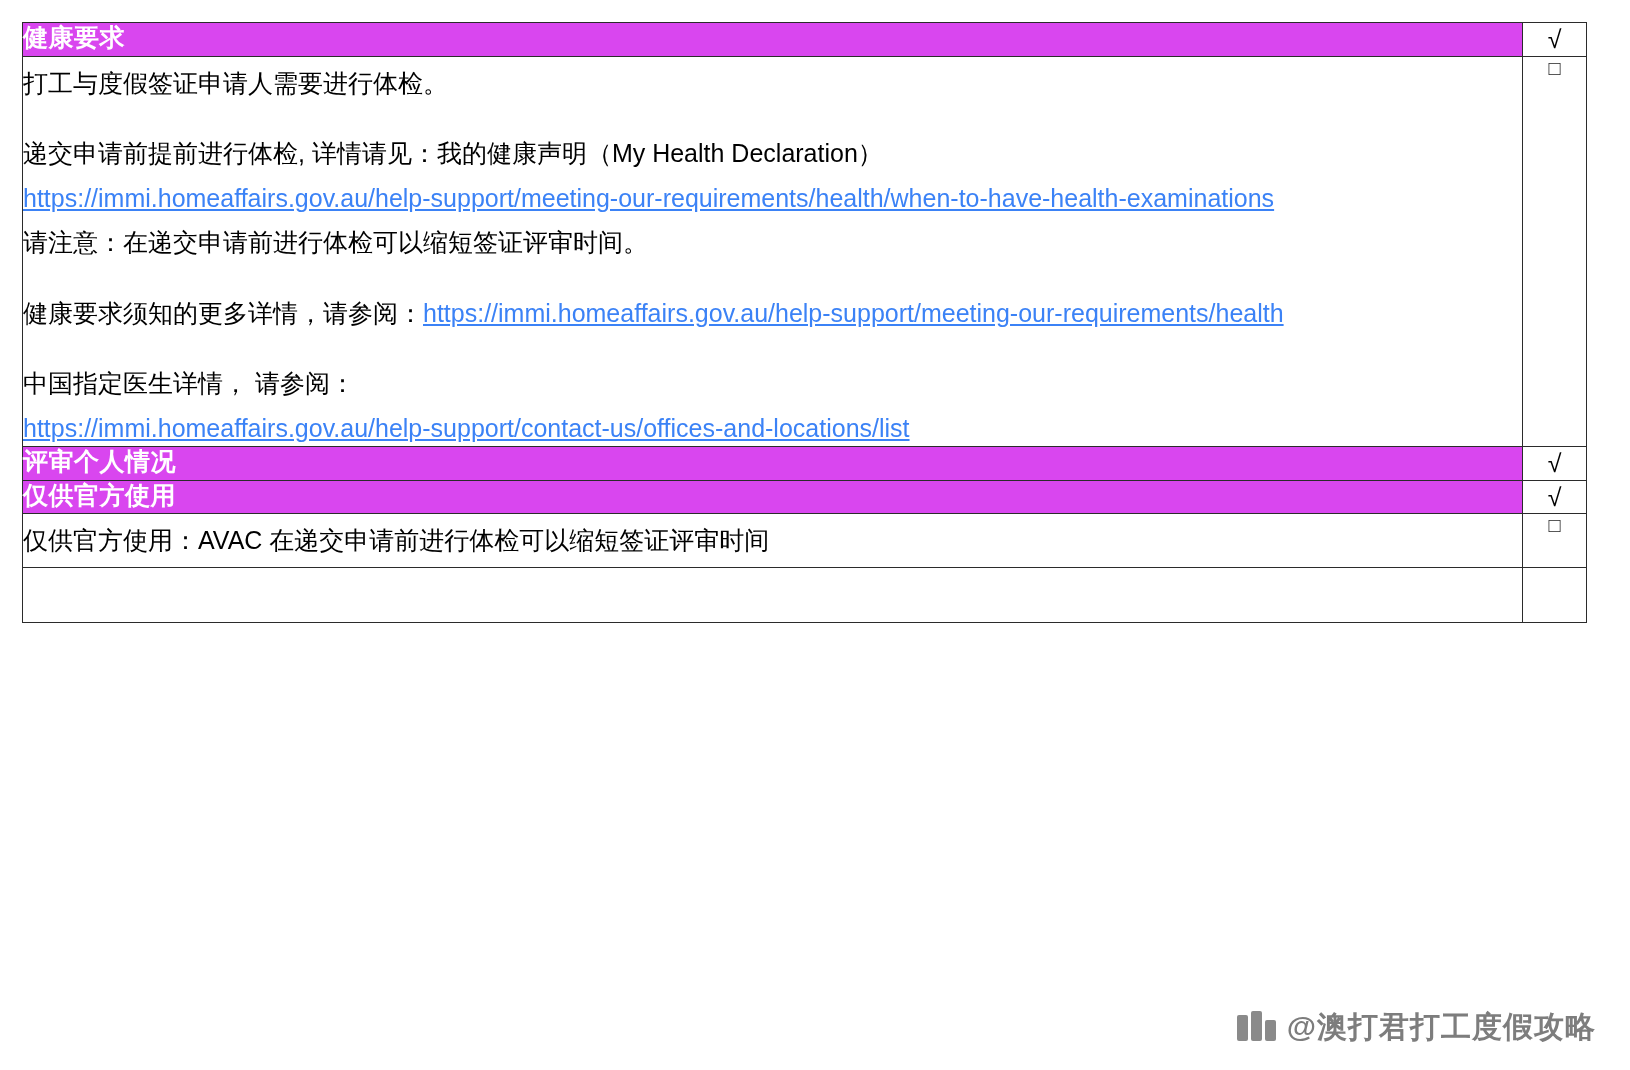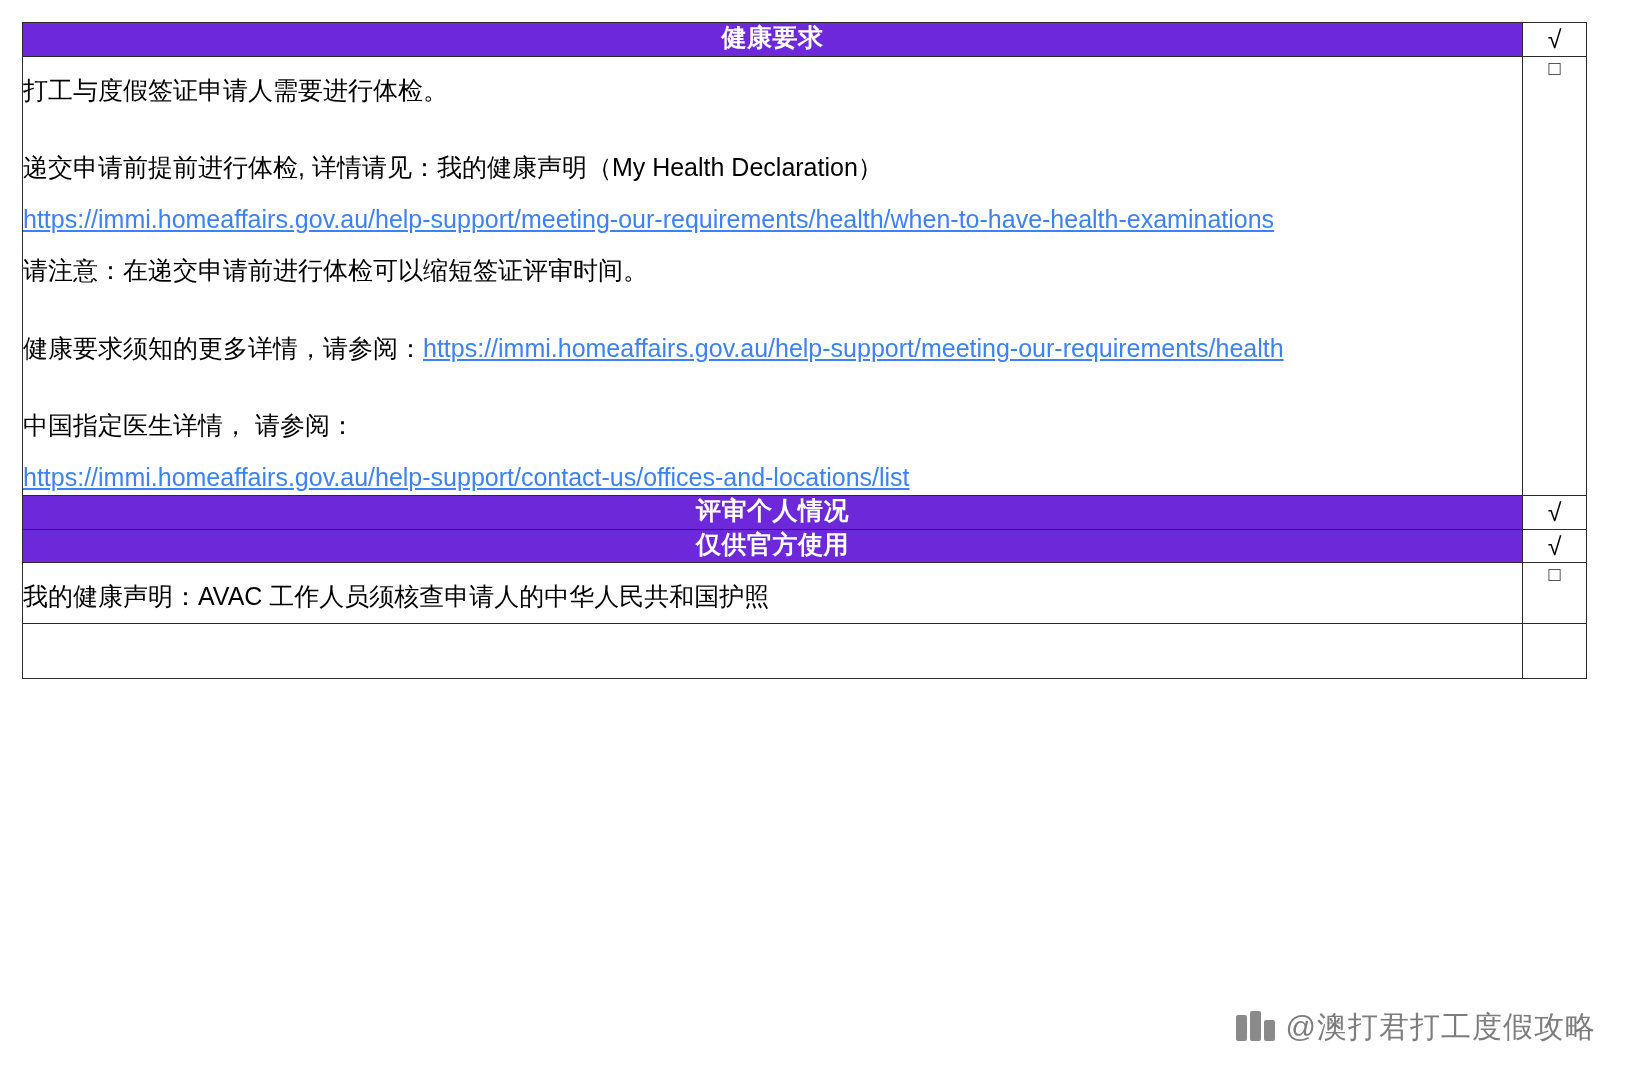--- a/index.html
+++ b/index.html
@@ -29,23 +29,22 @@
   table.doc td {
     border: 1px solid #2b2b2b;
     vertical-align: top;
     padding: 0;
   }
   
   col.main { width: 1500px; }
   col.check { width: 64px; }
 
   .hdr-cell {
-    background: #6d28d9;
+    background: #d946ef;
     padding: 6px 12px 8px 12px;
-    text-align: center;
   }
   .hdr-text {
     color: #ffffff;
     font-size: 25px;
     font-weight: bold;
     letter-spacing: 0.5px;
     line-height: 1.15;
   }
   .hdr-check {
     background: #ffffff;
@@ -60,21 +59,21 @@
     font-size: 25px;
     line-height: 1.42;
   }
   .body-check {
     text-align: center;
     padding: 14px 0 0 0;
     font-size: 20px;
     color: #222;
   }
   .para {
-    margin: 16px 0 0 0;
+    margin: 9px 0 0 0;
   }
   .spacer {
     height: 26px;
   }
   a.lnk, .lnk {
     color: #3b82f6;
     text-decoration: underline;
     word-break: break-all;
     cursor: pointer;
   }
@@ -83,20 +82,21 @@
     right: 34px;
     bottom: 22px;
     font-size: 30px;
     color: #7d7d7d;
     font-family: "Liberation Sans", sans-serif;
     letter-spacing: 1px;
     white-space: nowrap;
     display: flex;
     align-items: center;
     gap: 10px;
+    font-weight: bold;
   }
   .wm-logo {
     display: inline-block;
     width: 40px;
     height: 34px;
     position: relative;
   }
   .wm-logo span {
     position: absolute;
     background: #8a8a8a;
@@ -150,21 +150,21 @@
       </tr>
 
       <tr>
         <td class="hdr-cell">
           <div class="hdr-text">仅供官方使用</div>
         </td>
         <td class="hdr-check">√</td>
       </tr>
       <tr>
         <td class="body-cell" style="padding-bottom:8px;">
-          <div class="para">我的健康声明：AVAC 工作人员须核查申请人的中华人民共和国护照</div>
+          <div class="para">仅供官方使用：AVAC 在递交申请前进行体检可以缩短签证评审时间</div>
         </td>
         <td class="body-check">□</td>
       </tr>
 
       <tr class="blank-row">
         <td></td>
         <td></td>
       </tr>
     </tbody>
   </table>

